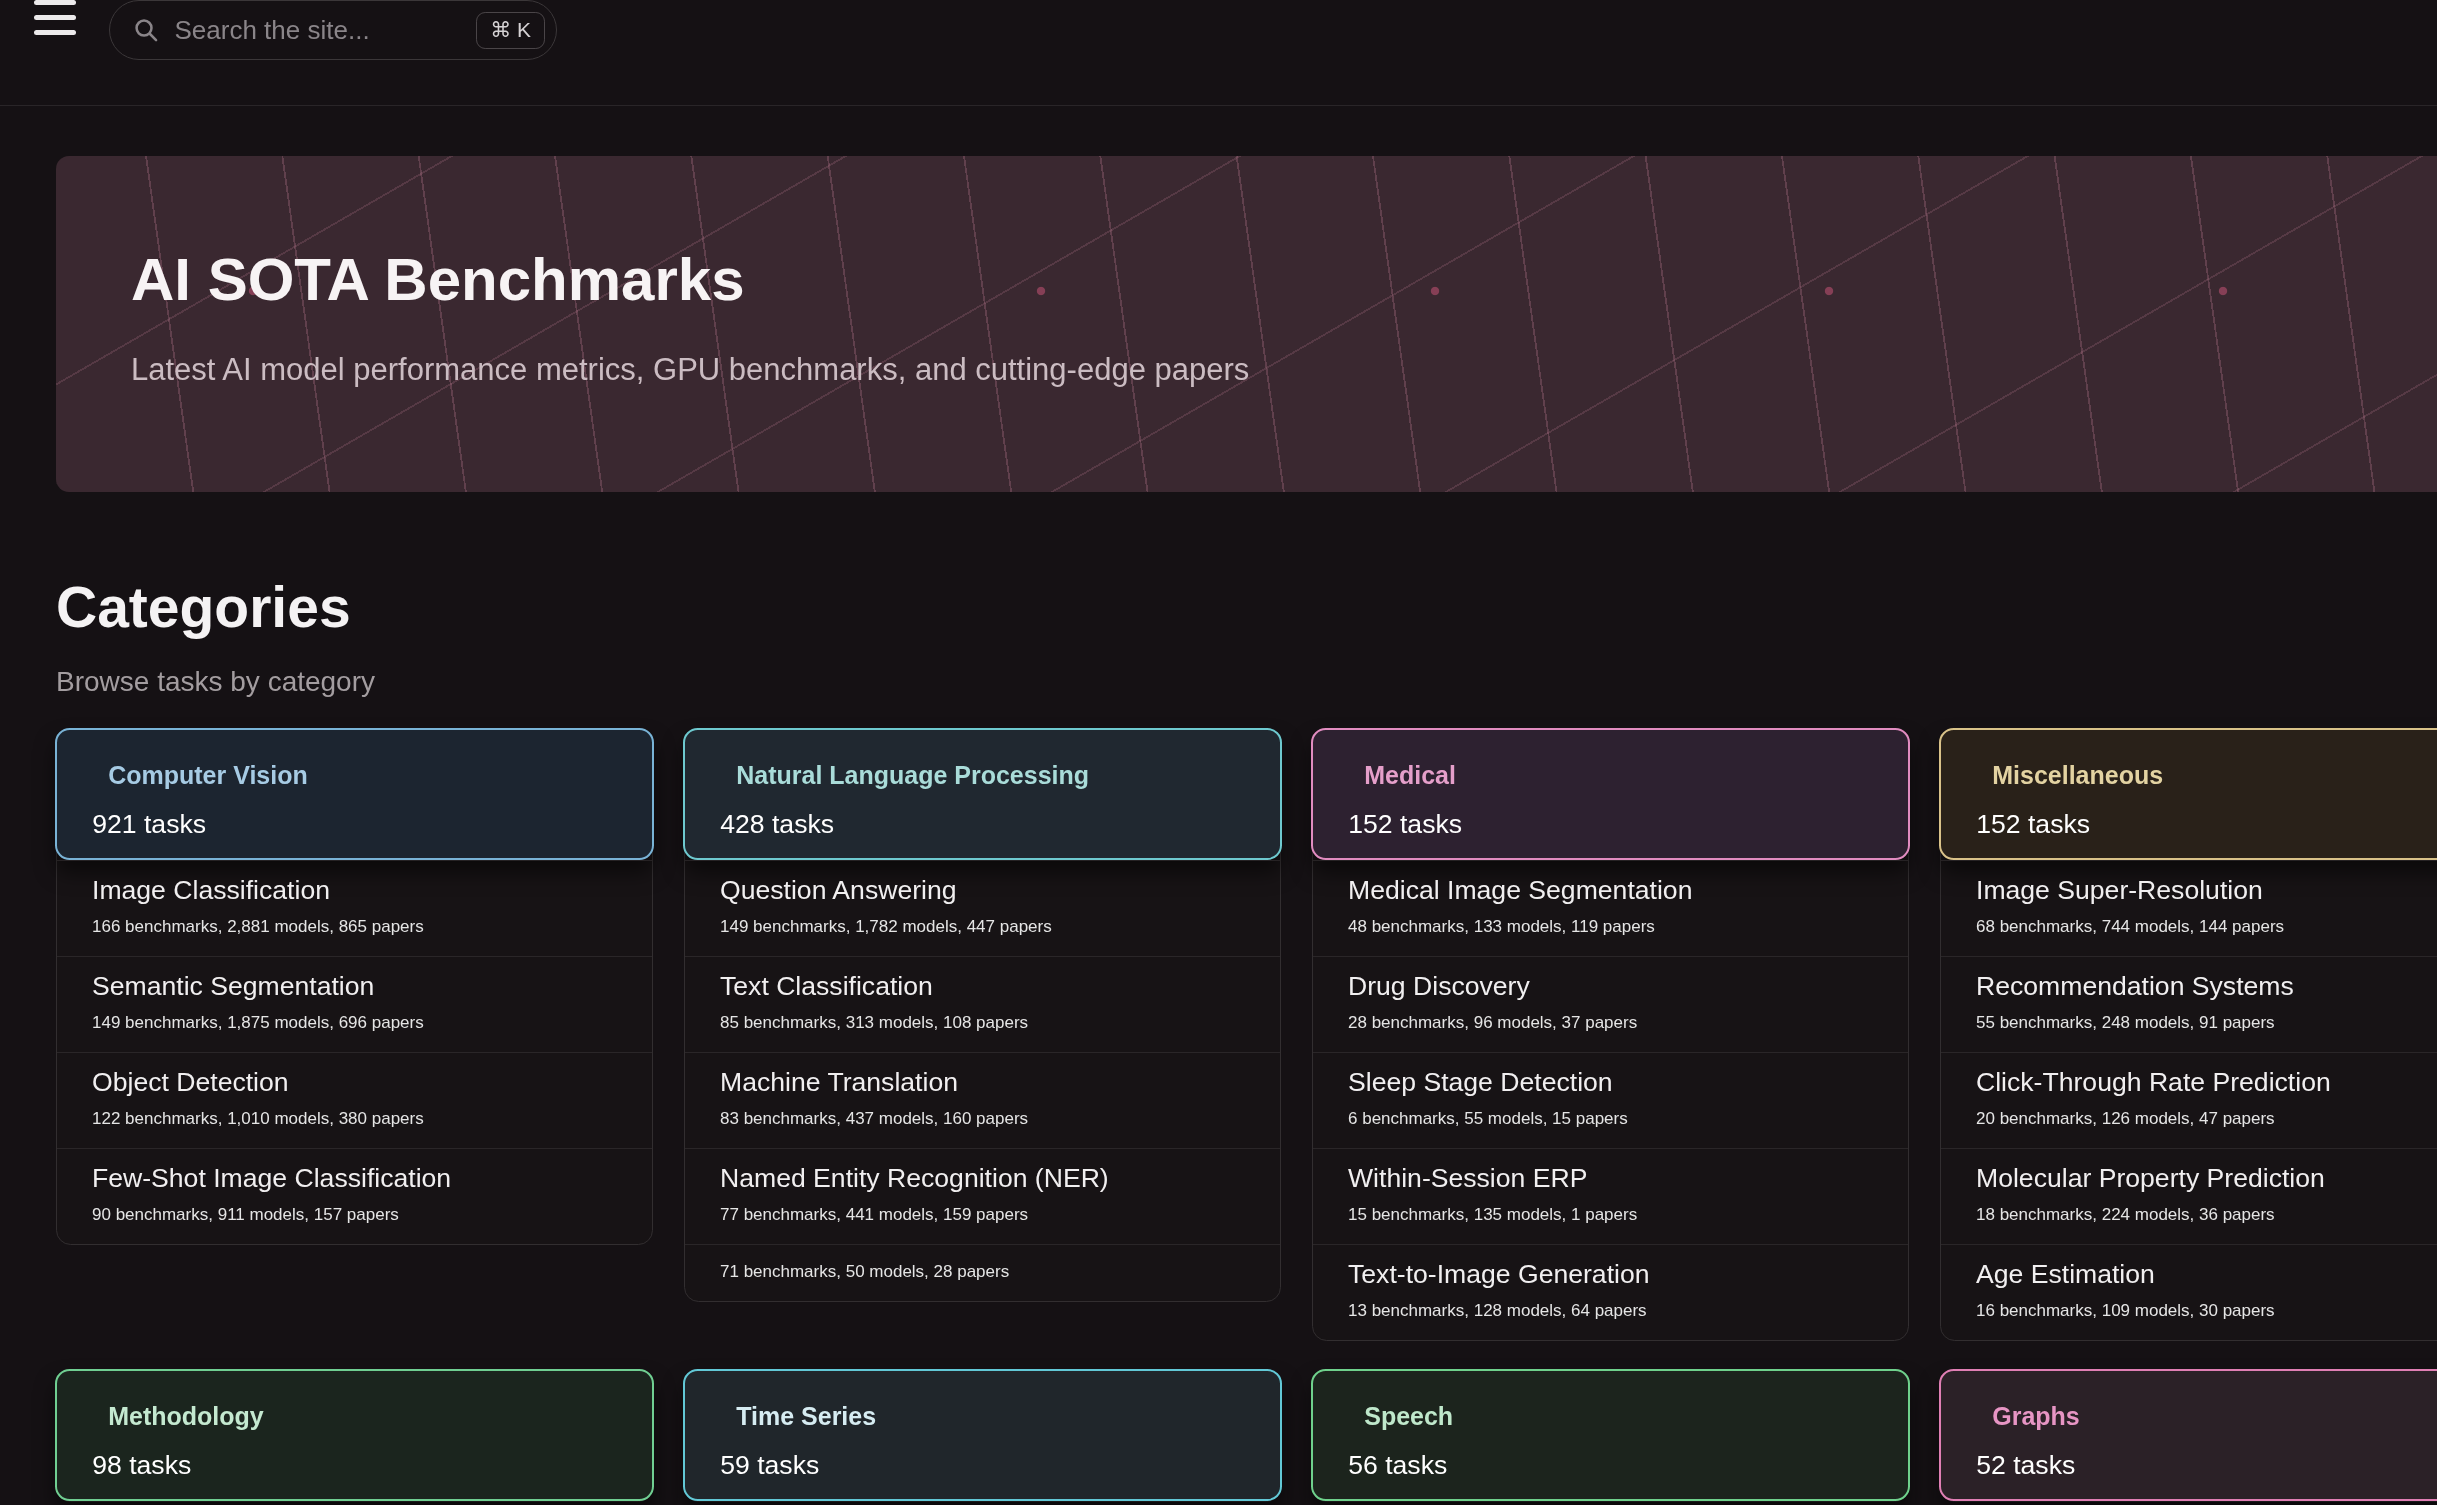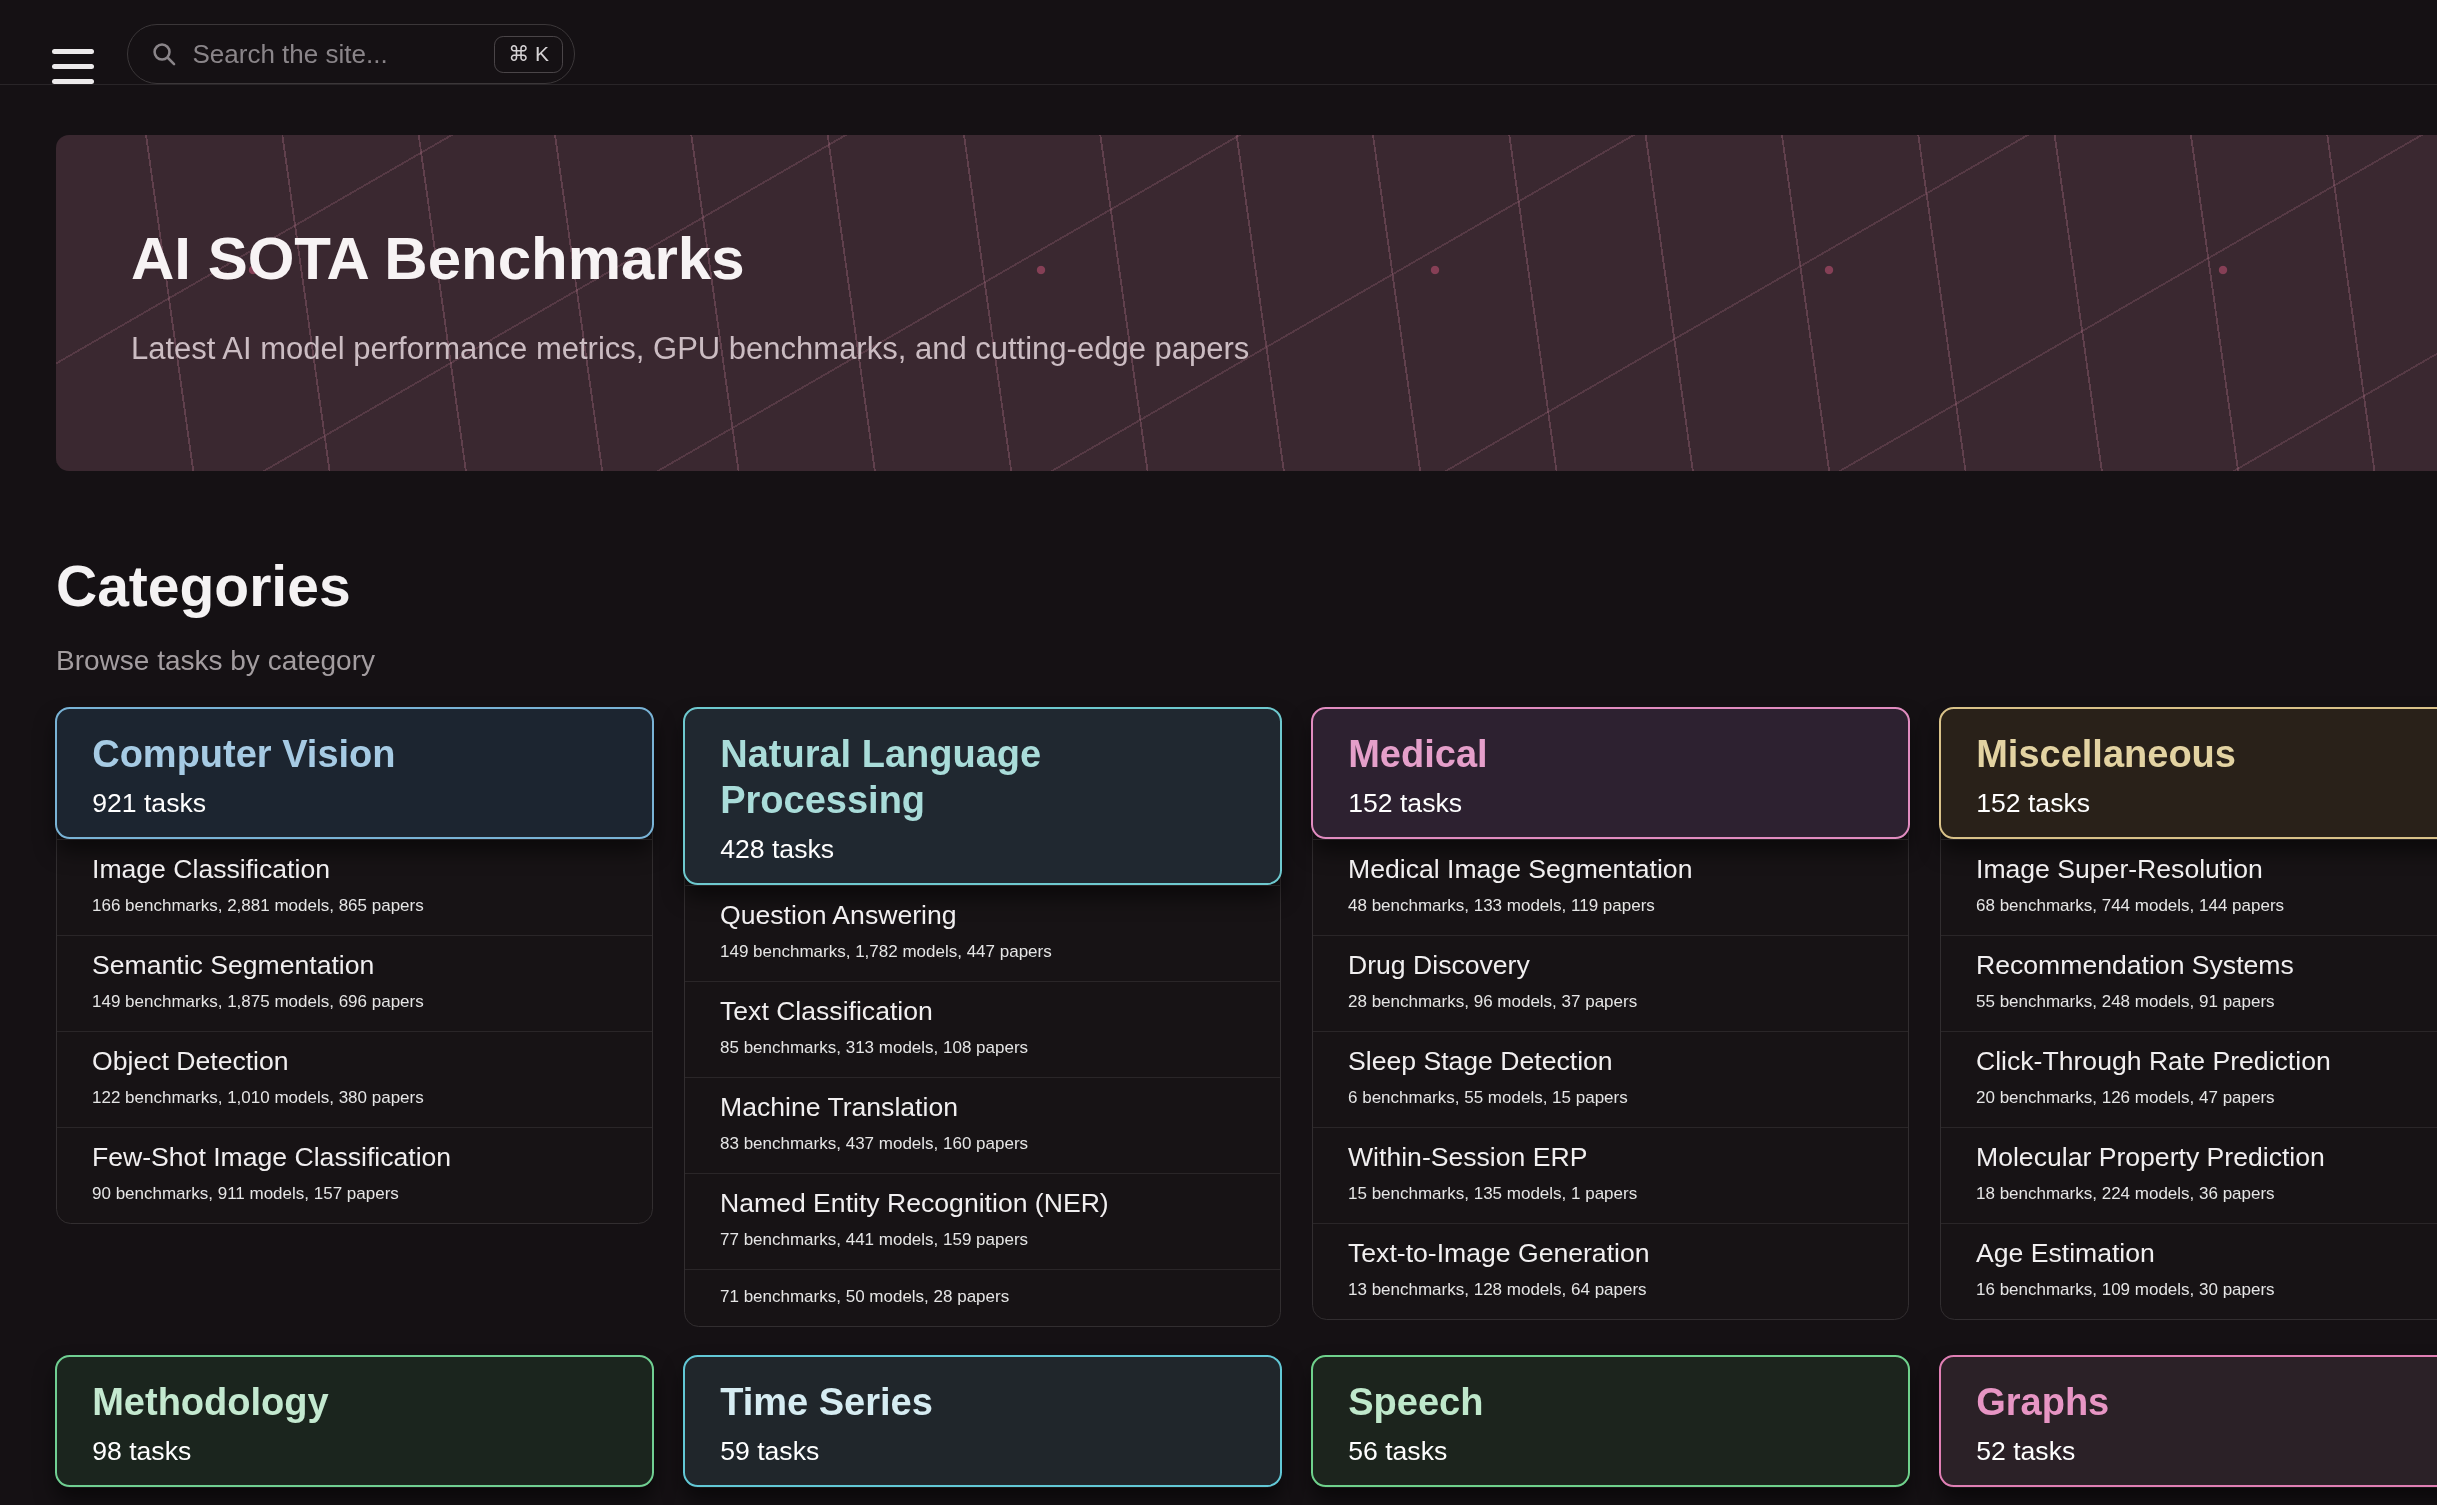--- a/index.html
+++ b/index.html
@@ -7,23 +7,23 @@
   body {
     width: 2438px; height: 1506px;
     overflow: hidden;
     background: #151114;
     font-family: "Liberation Sans", "DejaVu Sans", sans-serif;
     color: #f1eff0;
   }
 
   
   .topbar {
-    height: 85px;
-    display: flex; align-items: flex-end;
-    padding-left: 52px;
+    height: 106px;
+    display: flex; align-items: flex-start;
+    padding-left: 34px;
     background: #151114;
     border-bottom: 1.8px solid #292528;
   }
   .hamburger {
     width: 42px; height: 35px;
     background: none; border: none; padding: 0;
     display: flex; flex-direction: column; justify-content: space-between;
     cursor: pointer; margin-right: 33px;
   }
   .hamburger span { display: block; height: 4.6px; border-radius: 2.7px; background: #eceaeb; }
@@ -88,22 +88,22 @@
   .card-header {
     margin: -1.8px -1.8px 0;
     border: 2.7px solid var(--accent, #888);
     border-radius: 14.7px;
     background: var(--header-bg, #1e1e1e);
     padding: 22px 35px 18.3px;
     box-shadow: 0 13px 20px rgba(0,0,0,0.5);
     cursor: pointer;
   }
   .card-header h3 {
-    margin: 0 0 11px;
-    font-size: 38px; line-height: 46px; font-weight: bold;
+    margin: 0 16px 11px;
+    font-size: 25px; line-height: 46px; font-weight: bold;
     color: var(--title-color, #ddd);
   }
   .card-tasks { font-size: 26.6px; line-height: 31px; color: #ffffff; }
   .card-items { display: block; }
   .item {
     display: block; text-decoration: none;
     padding: 13px 35px 14.7px;
     border-top: 1.8px solid #2a2628;
     cursor: pointer;
   }

